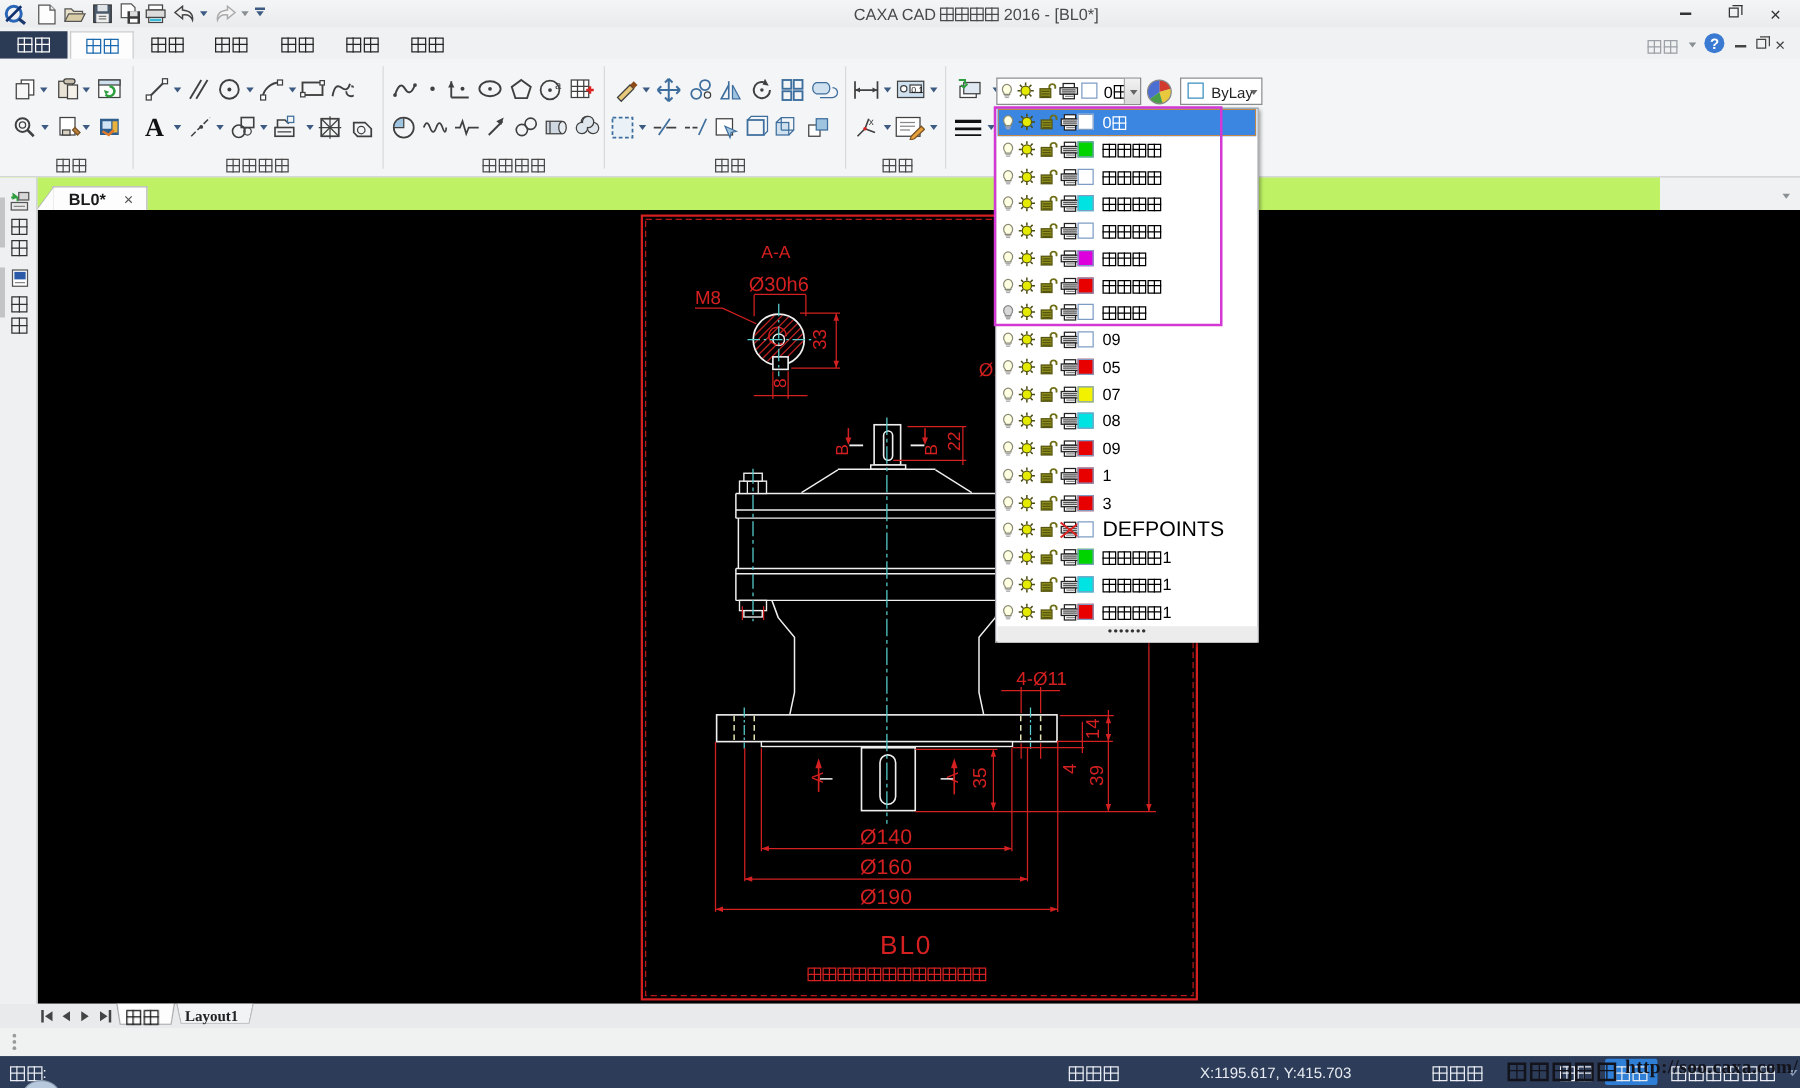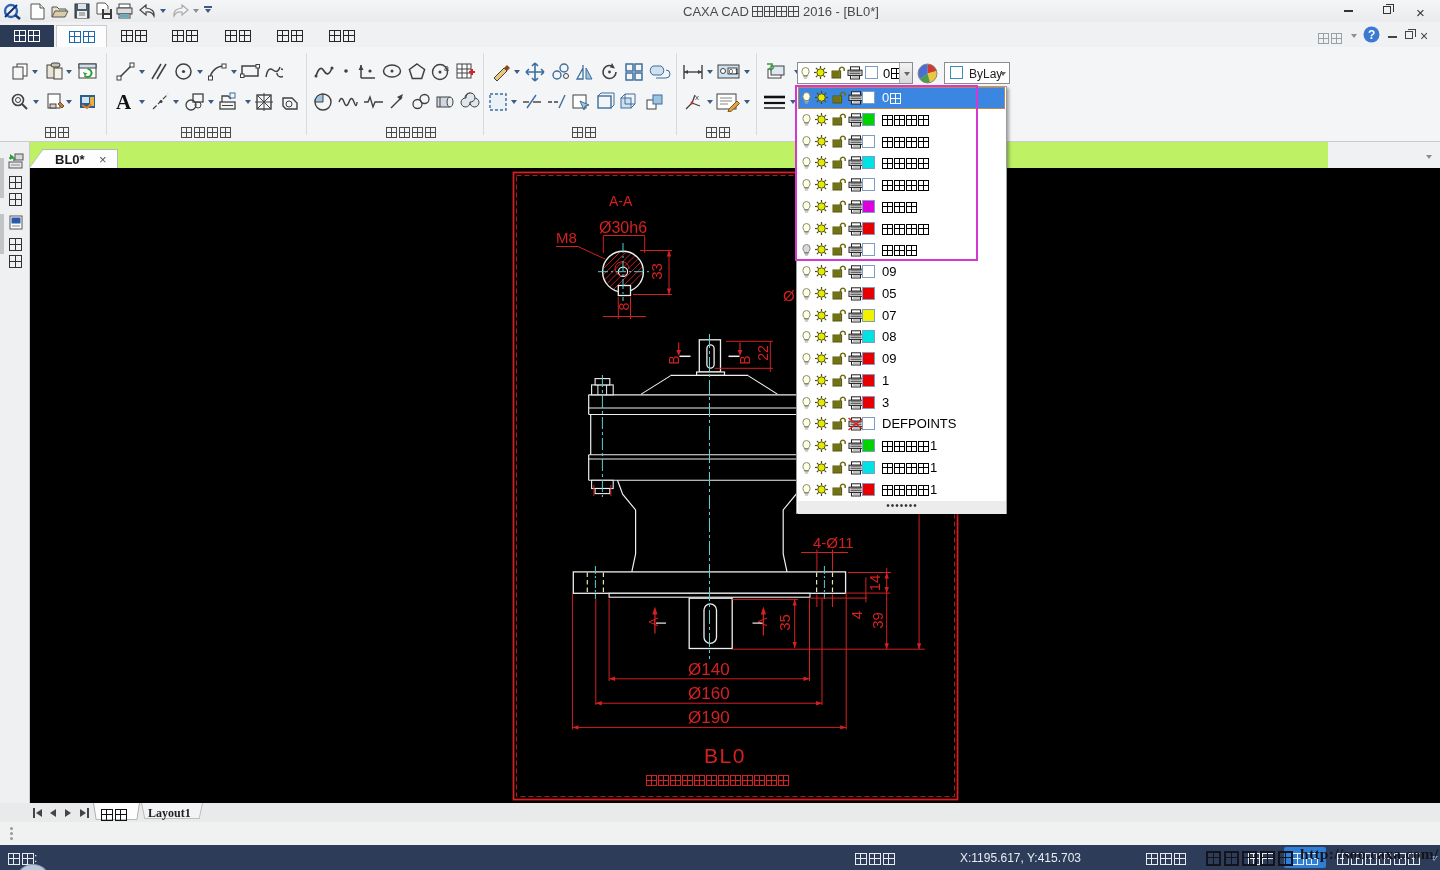--- a/index.html
+++ b/index.html
@@ -816,21 +816,21 @@
       <span class="lnm"><span style="font-size:13px">3</span></span>
     </div>
     <div class="lrow" style="top:326.25px">
       <svg width="62" height="16" style="position:absolute;left:4px;top:3px">
         <use href="#i-bulb" x="0" y="1.5"></use>
         <use href="#i-sun" x="13" y="1"></use>
         <use href="#i-lock" x="30" y="1"></use>
         <use href="#i-prnx" x="46" y="1"></use>
       </svg>
       <span class="sw" style="background:#ffffff"></span>
-      <span class="lnm"><span style="font-size:13px">DEFPOINTS</span></span>
+      <span class="lnm"><span style="font-size:17px">DEFPOINTS</span></span>
     </div>
     <div class="lrow" style="top:348.0px">
       <svg width="62" height="16" style="position:absolute;left:4px;top:3px">
         <use href="#i-bulb" x="0" y="1.5"></use>
         <use href="#i-sun" x="13" y="1"></use>
         <use href="#i-lock" x="30" y="1"></use>
         <use href="#i-prn" x="46" y="1"></use>
       </svg>
       <span class="sw" style="background:#00d400"></span>
       <span class="lnm"><i class="cj" style="width:11px;height:11px;margin-right:1px;"></i><i class="cj" style="width:11px;height:11px;margin-right:1px;"></i><i class="cj" style="width:11px;height:11px;margin-right:1px;"></i><i class="cj" style="width:11px;height:11px;margin-right:0px;"></i><span style="font-size:13px;margin-left:1px">1</span></span>

